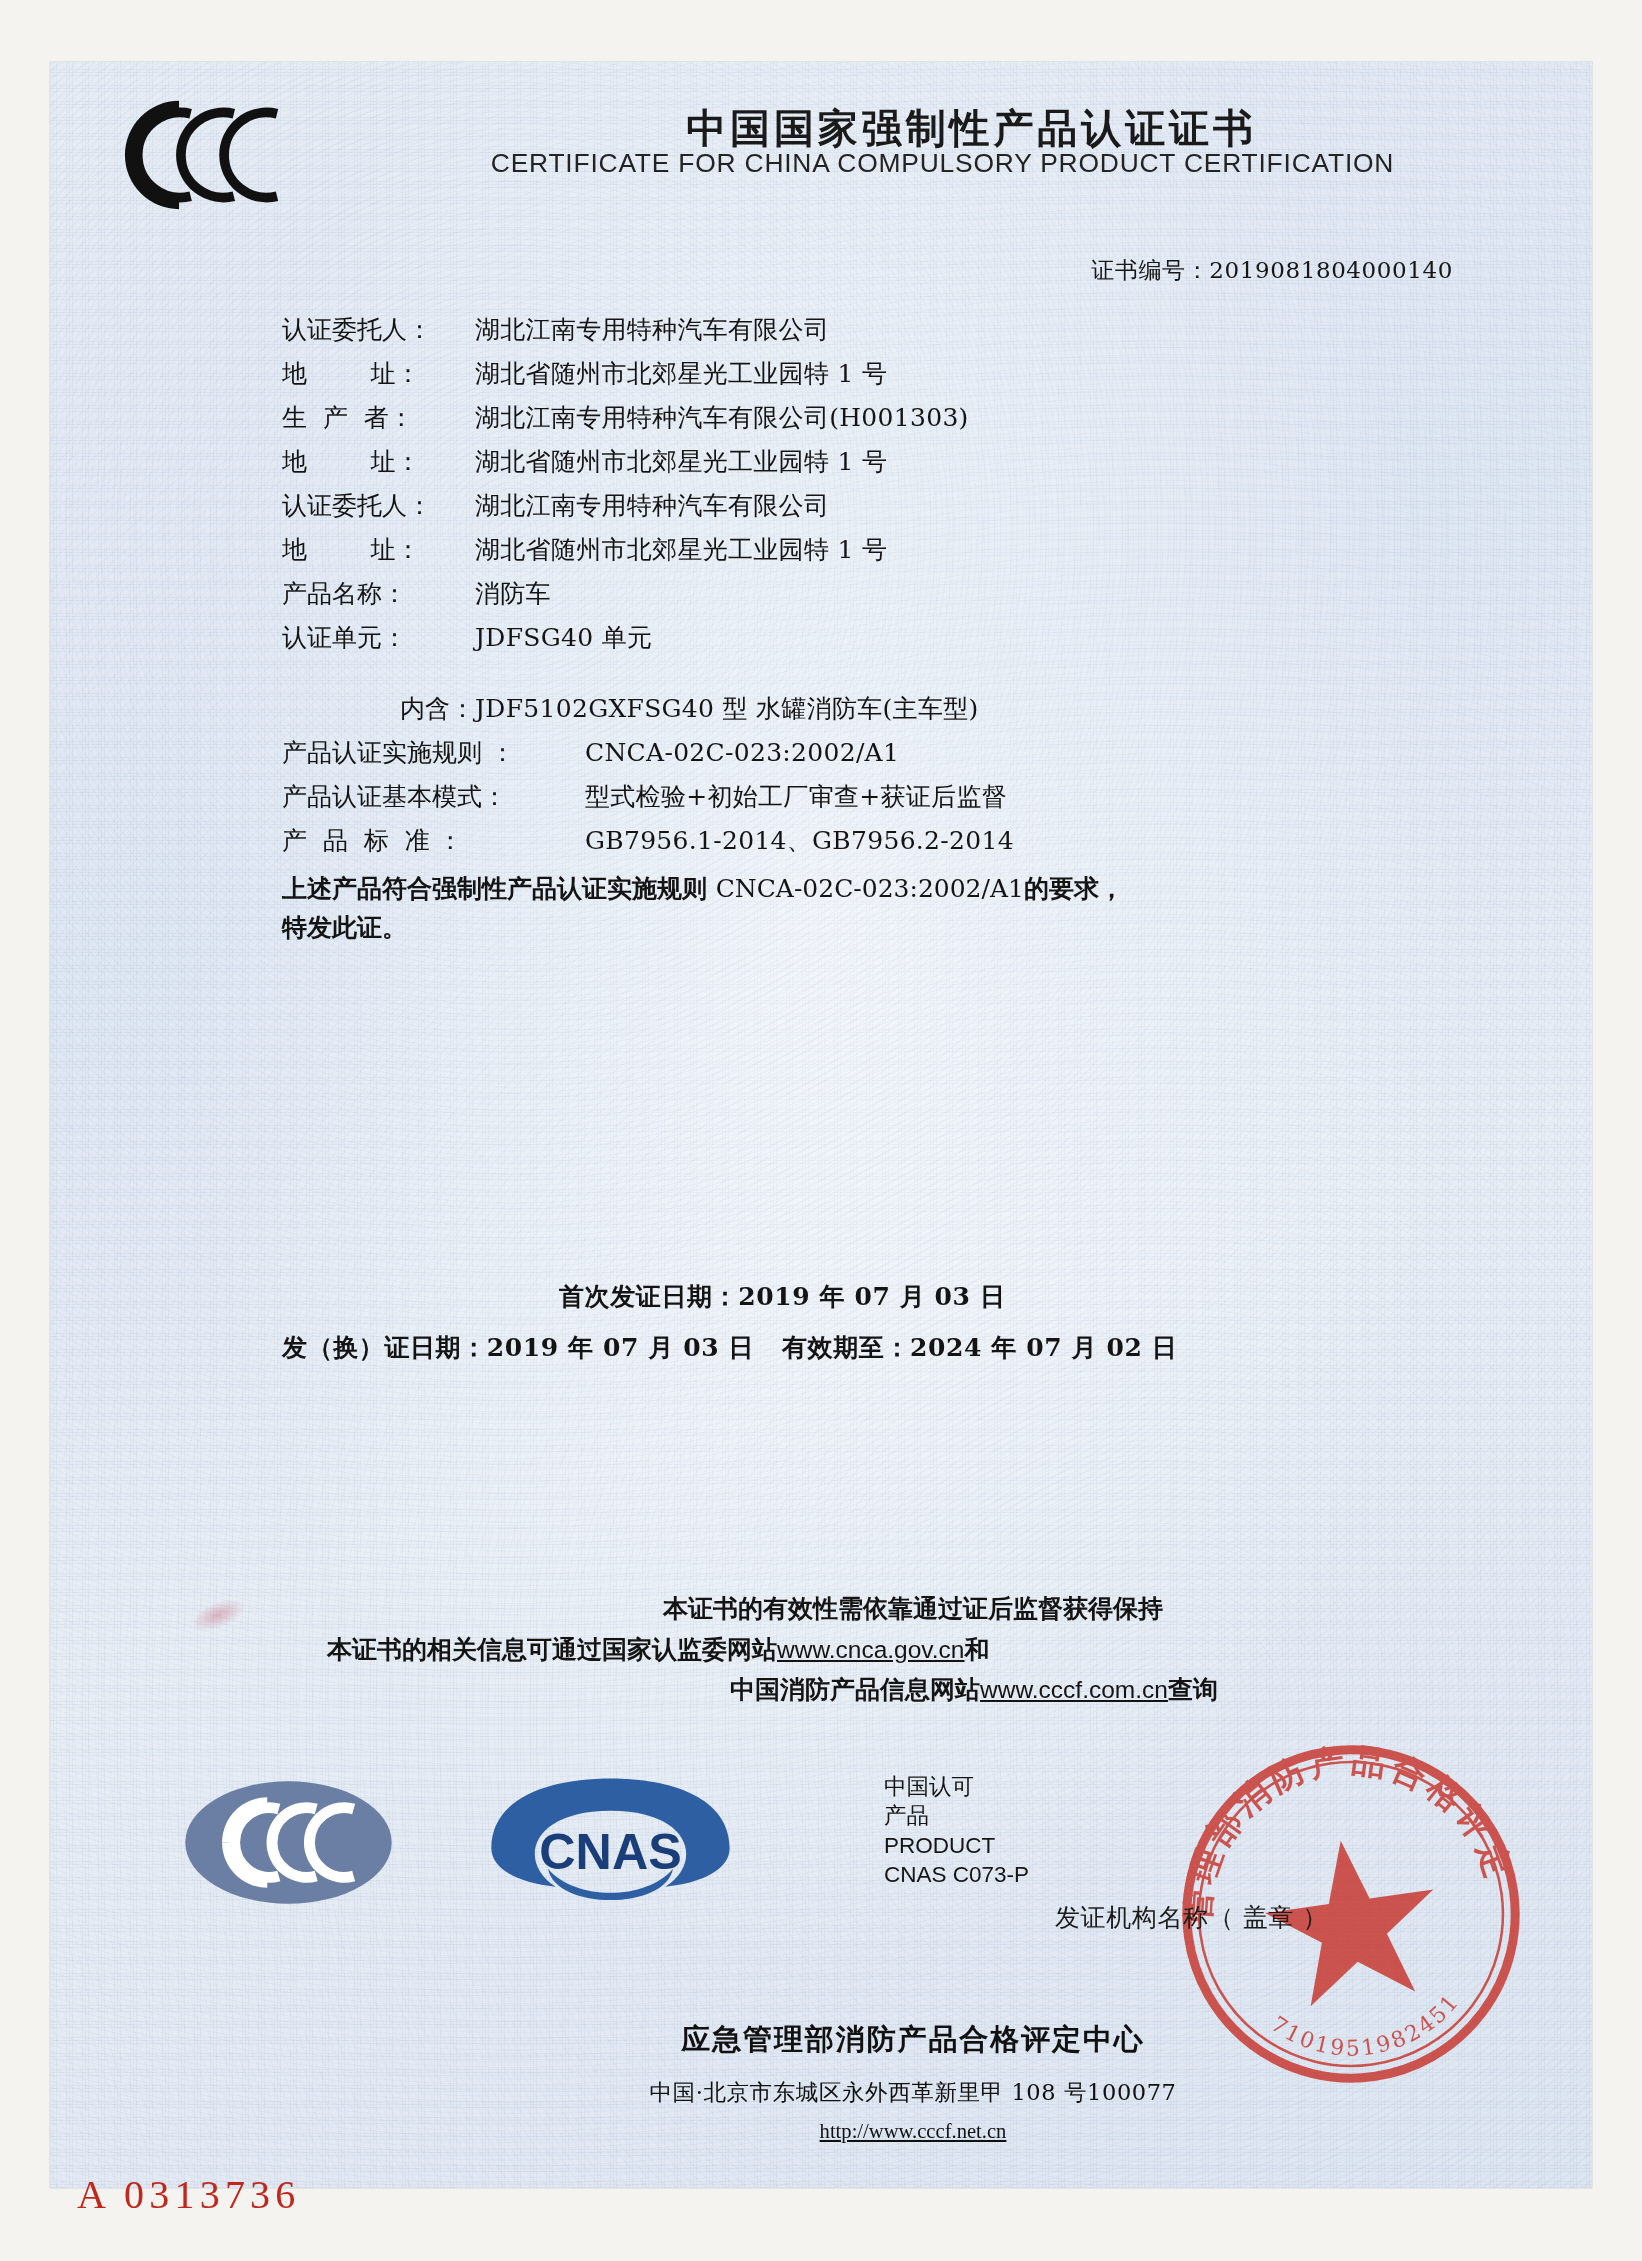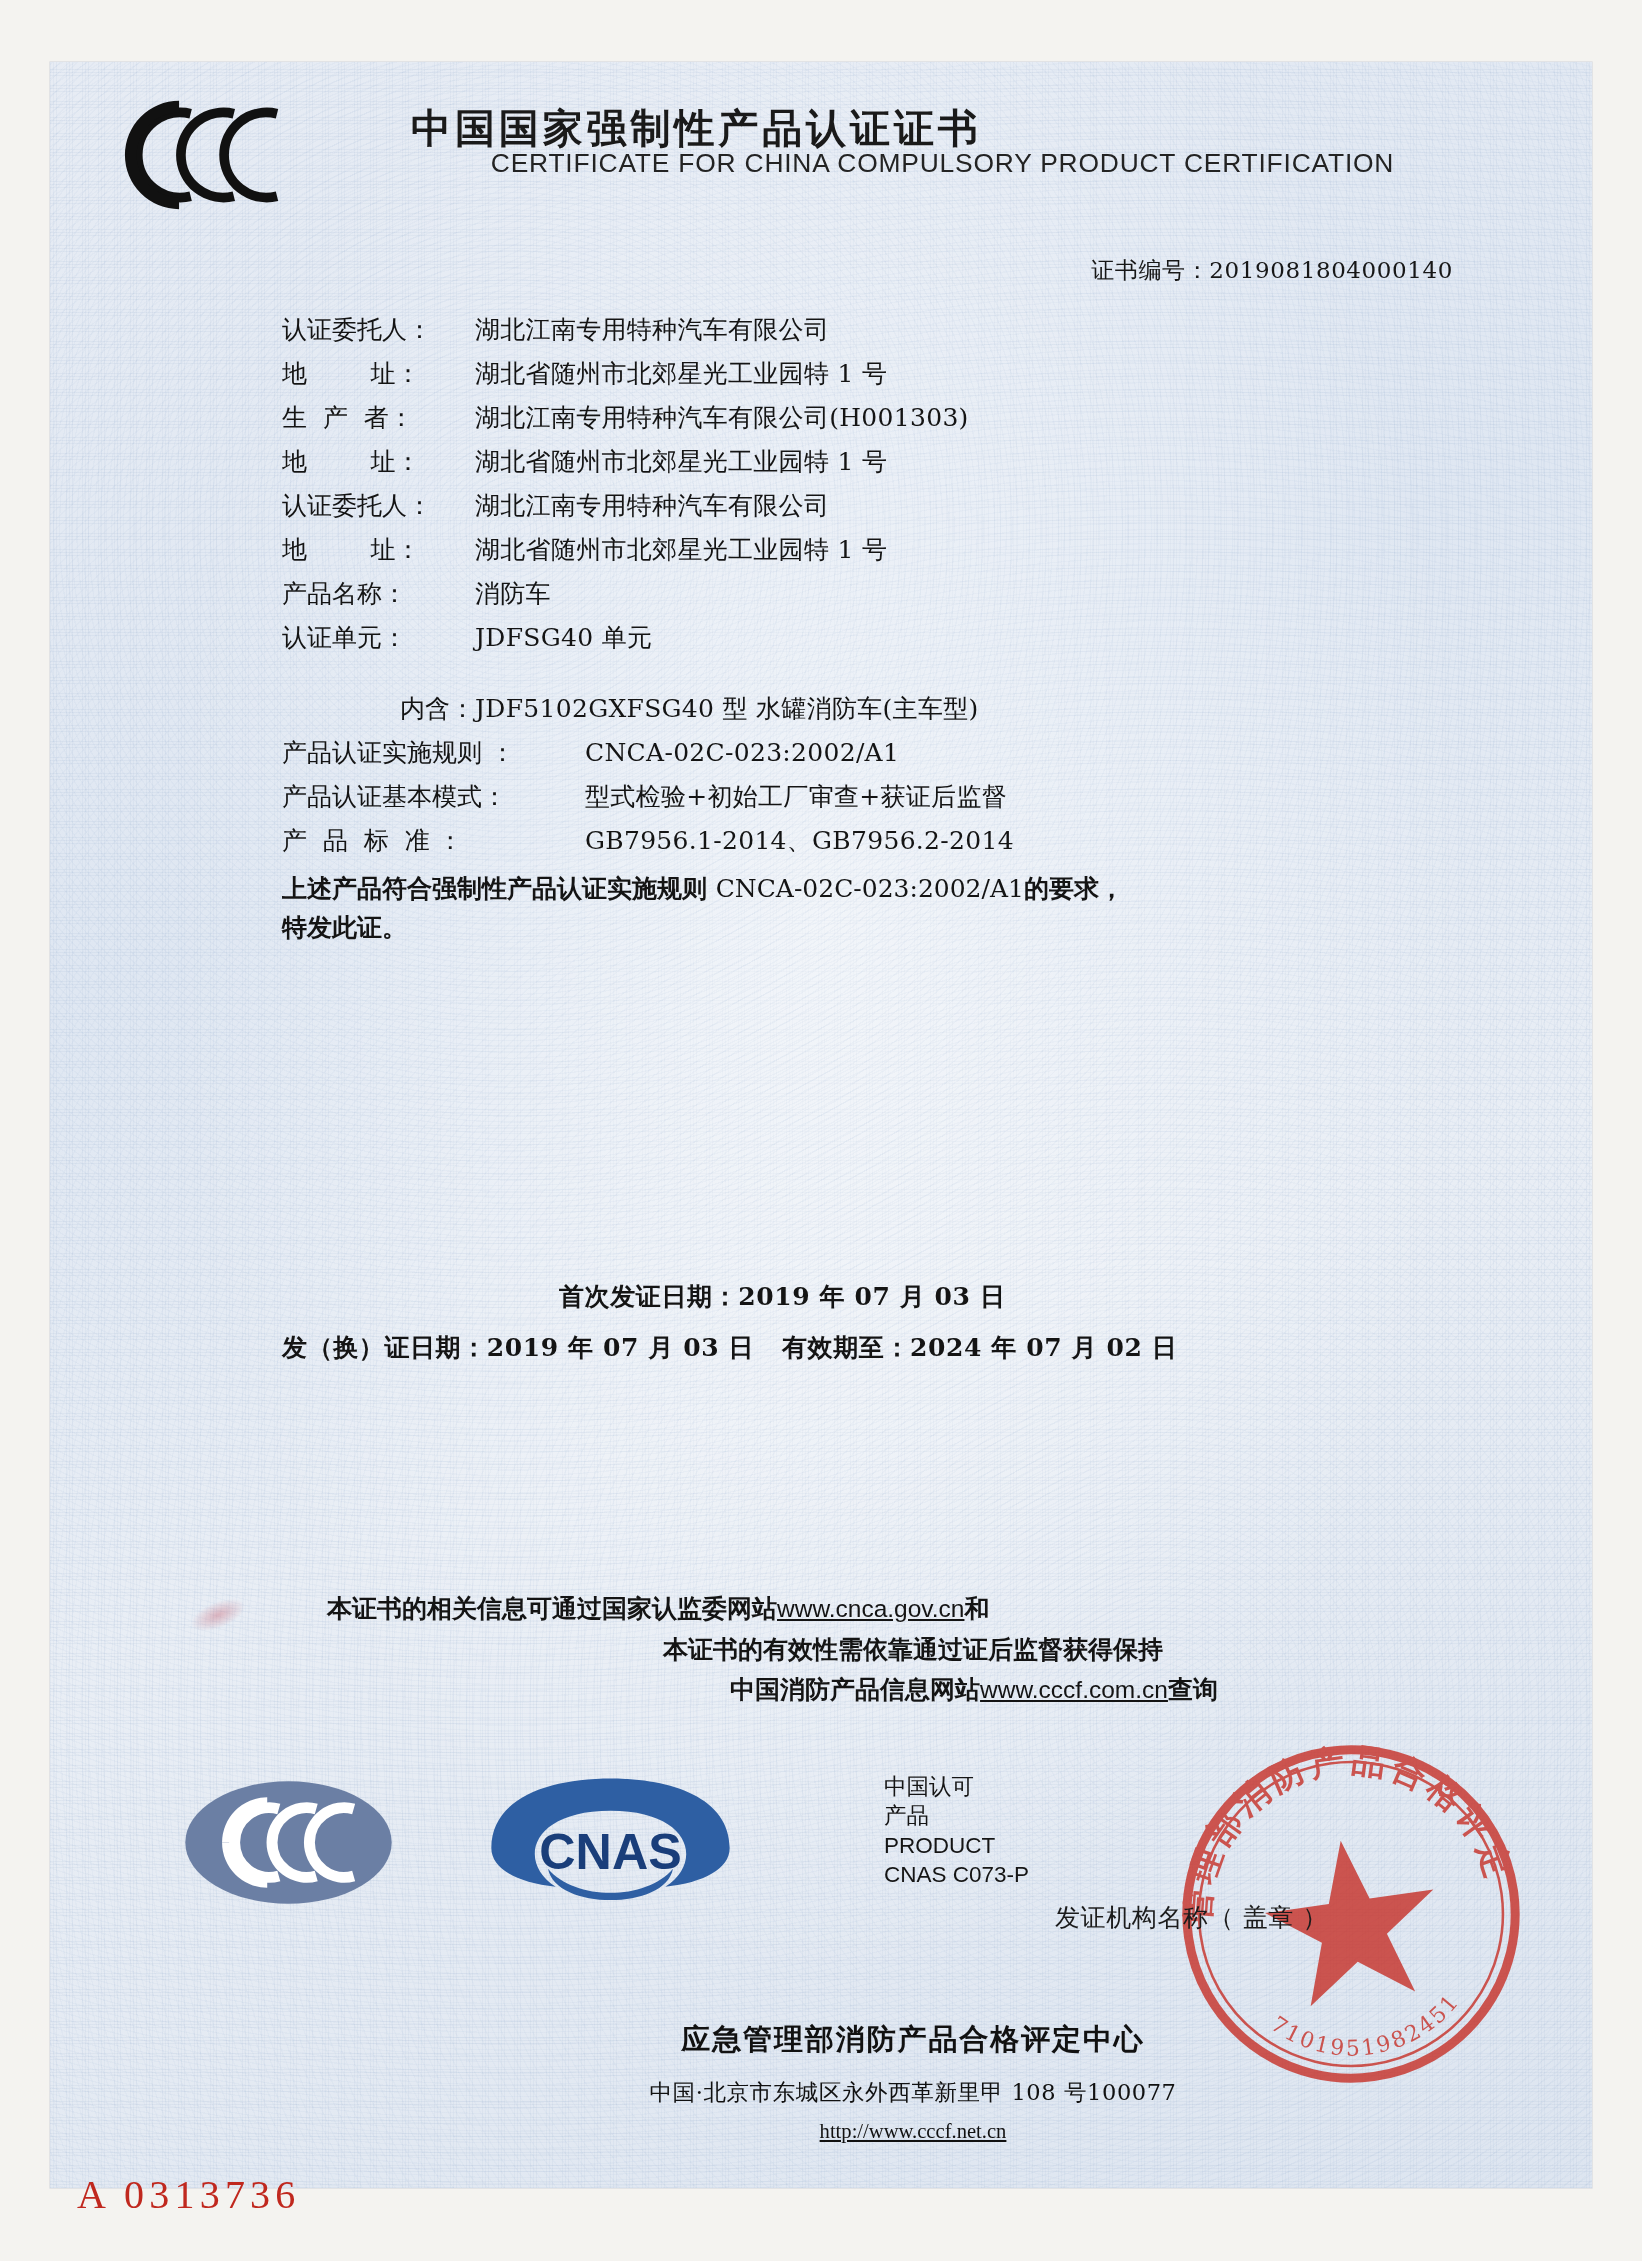--- a/index.html
+++ b/index.html
@@ -53,21 +53,21 @@
     left: 71px;
     top: 35px;
     width: 187px;
     height: 116px;
   }
   .title-cn {
     position: absolute;
     left: 361px;
     top: 39px;
     width: 1121px;
-    text-align: left;
+    text-align: center;
     font-family: "DejaVu Serif", serif;
     font-size: 40px;
     font-weight: bold;
     letter-spacing: 3.9px;
     color: #1a1a1a;
   }
   .title-en {
     position: absolute;
     left: 303px;
     top: 86px;
@@ -371,24 +371,24 @@
         </div>
         <div class="date-issue">
           <span>发（换）证日期：</span><span>2019 年 07 月 03 日</span>
           &nbsp;&nbsp;<span>有效期至：</span><span>2024 年 07 月 02 日</span>
         </div>
       </div>
 
       <div class="smudge"></div>
 
       <div class="notes">
+        <div class="nline">本证书的有效性需依靠通过证后监督获得保持</div>
         <div class="nline l2">
           <span>本证书的相关信息可通过国家认监委网站</span><span class="url">www.cnca.gov.cn</span><span>和</span>
         </div>
-        <div class="nline">本证书的有效性需依靠通过证后监督获得保持</div>
         <div class="nline l3">
           <span>中国消防产品信息网站</span><span class="url">www.cccf.com.cn</span><span>查询</span>
         </div>
       </div>
 
       <div class="marks">
         <div class="ccc-oval">
           <svg viewBox="0 0 330 200" width="213" height="129" aria-hidden="true">
             <ellipse cx="165" cy="100" rx="160" ry="95" fill="#6b7fa4"></ellipse>
             <g fill="none" stroke="#ffffff" stroke-width="17">

